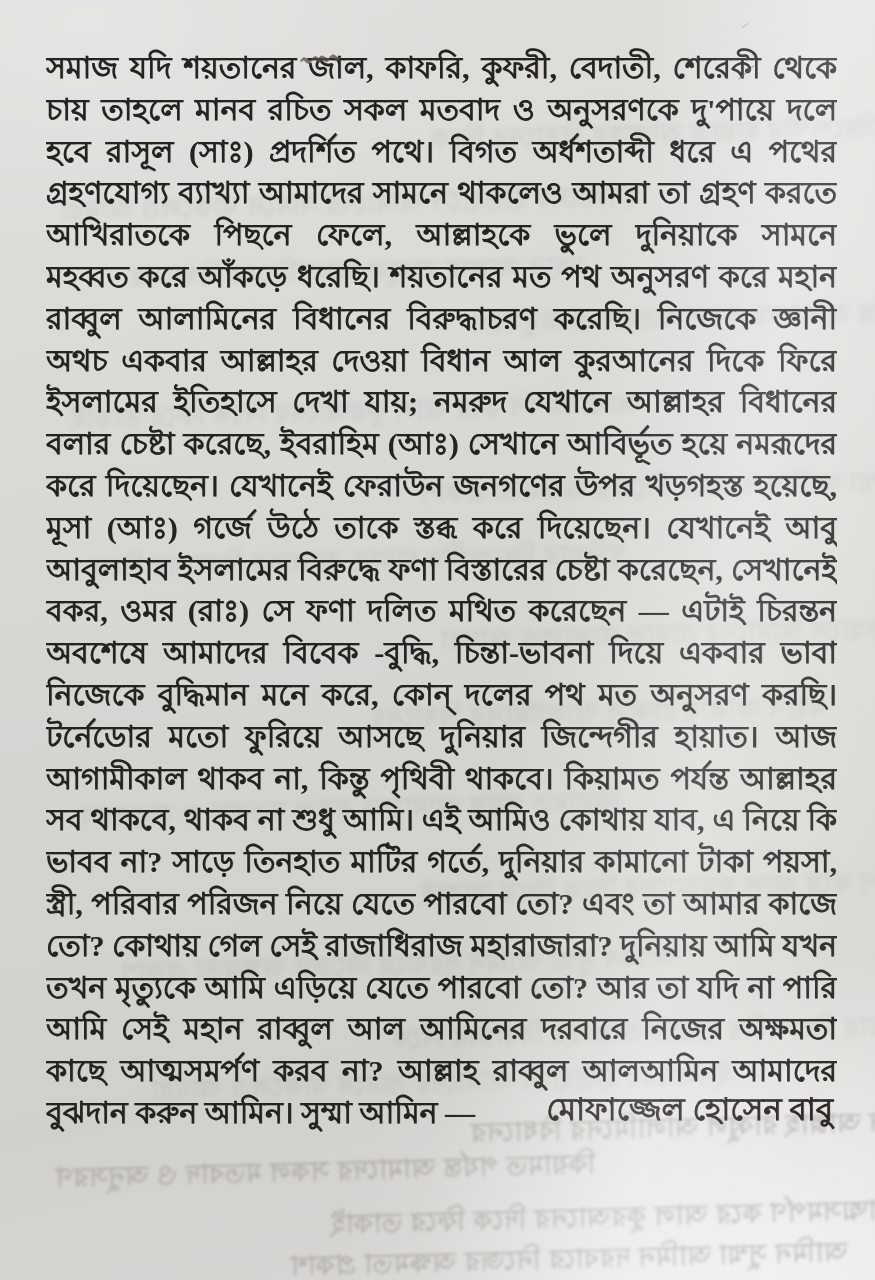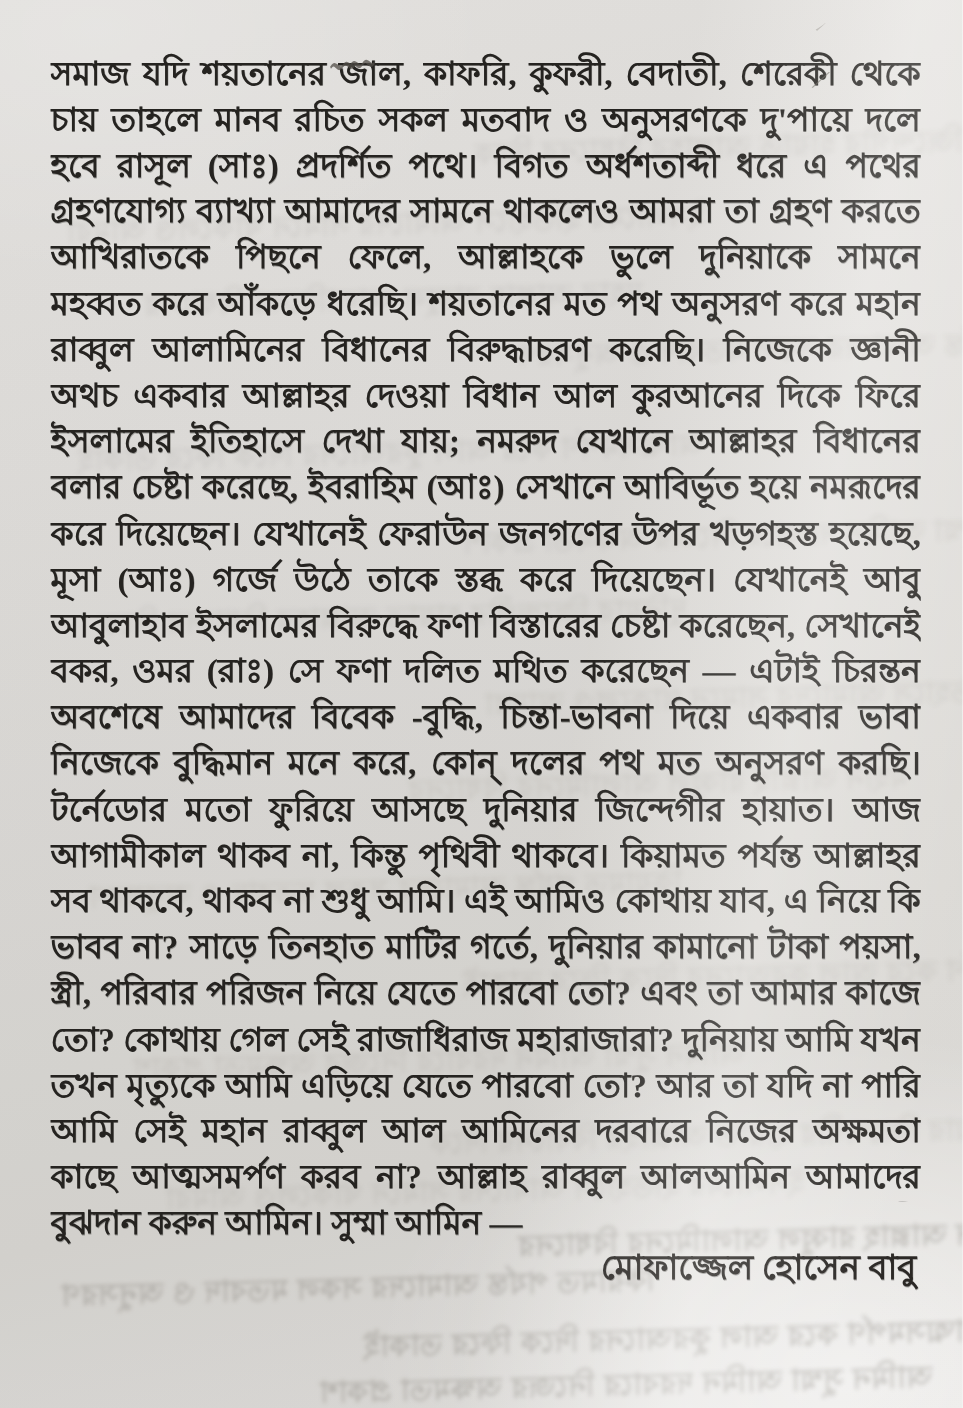--- a/index.html
+++ b/index.html
@@ -71,21 +71,21 @@
     text-align-last: justify;
     text-shadow: 0.4px 0.4px 0.3px rgba(38,36,33,0.35);
   }
   .line.last {
     text-align: center;
     text-align-last: left;
   }
   .signature {
     position: absolute;
     right: 42px;
-    top: 1128px;
+    top: 1085px;
     font-size: 31px;
     font-weight: 700;
     color: #221f1c;
     text-shadow: 0.4px 0.4px 0.3px rgba(34,31,28,0.35);
   }
   .pencil-squiggle {
     position: absolute;
     left: 300px;
     top: 40px;
     font-size: 22px;

